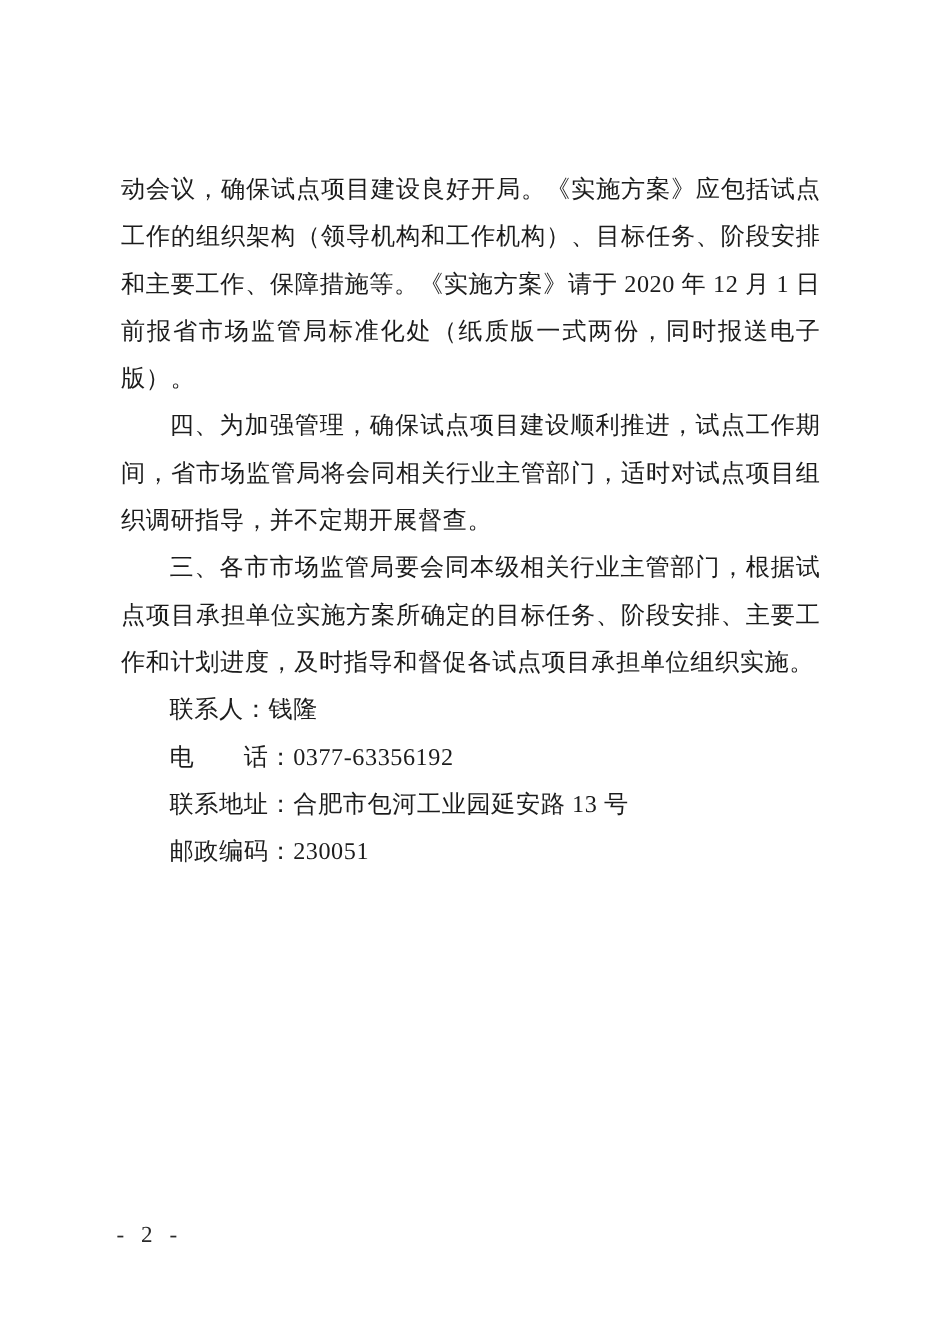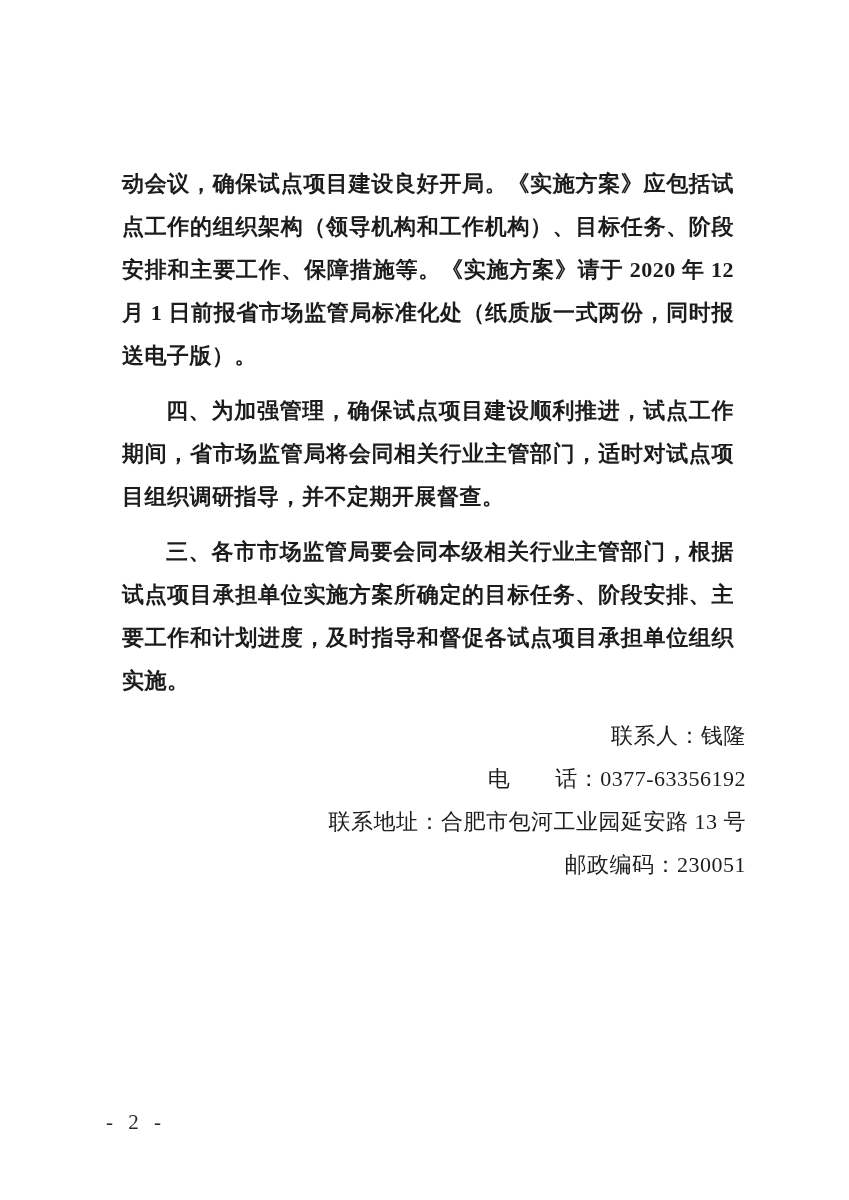--- a/index.html
+++ b/index.html
@@ -27,31 +27,30 @@
     position: absolute;
     left: 110px;
     top: 150px;
     width: 636px;
     font-size: 22px;
     line-height: 43px;
     color: #1c1c1c;
     letter-spacing: 0.5px;
   }
   .para {
-    margin: 12px;
+    margin: 0;
     text-align: justify;
     text-justify: inter-ideograph;
-    font-weight: bold;
   }
   .para.indent {
     text-indent: 2em;
   }
   .contact-line {
     margin: 0;
-    text-align: right;
+    text-align: left;
     text-indent: 2em;
   }
   .page-footer {
     position: absolute;
     left: 106px;
     top: 1104px;
     font-size: 21px;
     line-height: 36px;
     color: #2a2a2a;
     letter-spacing: 5px;

